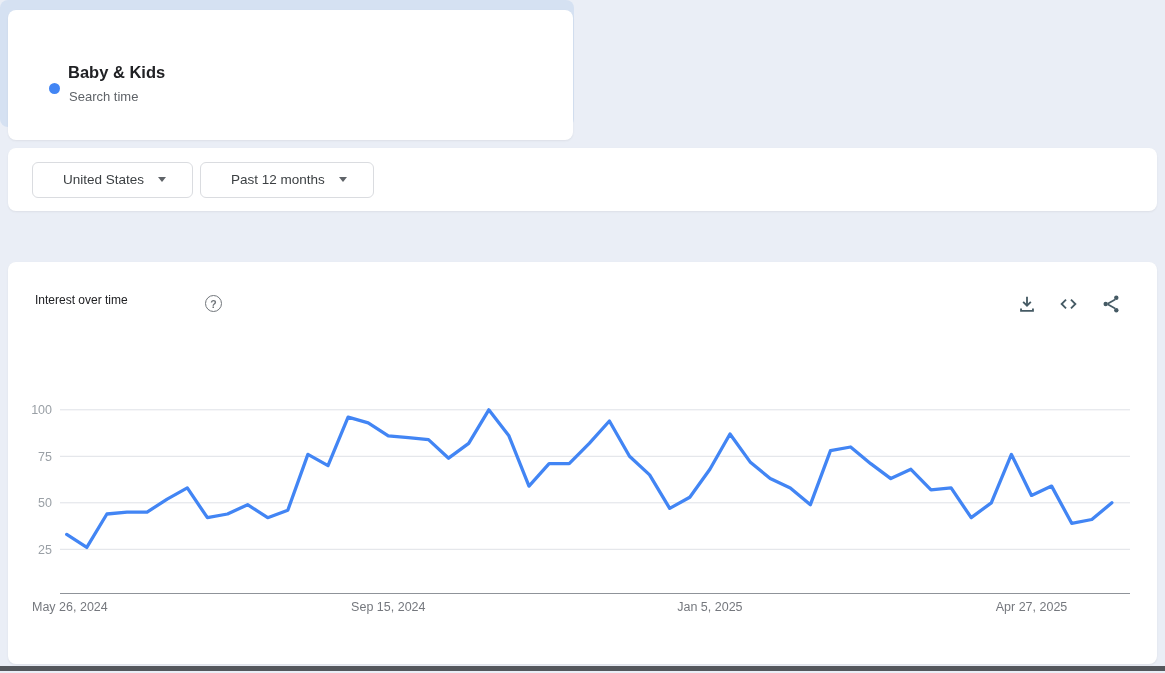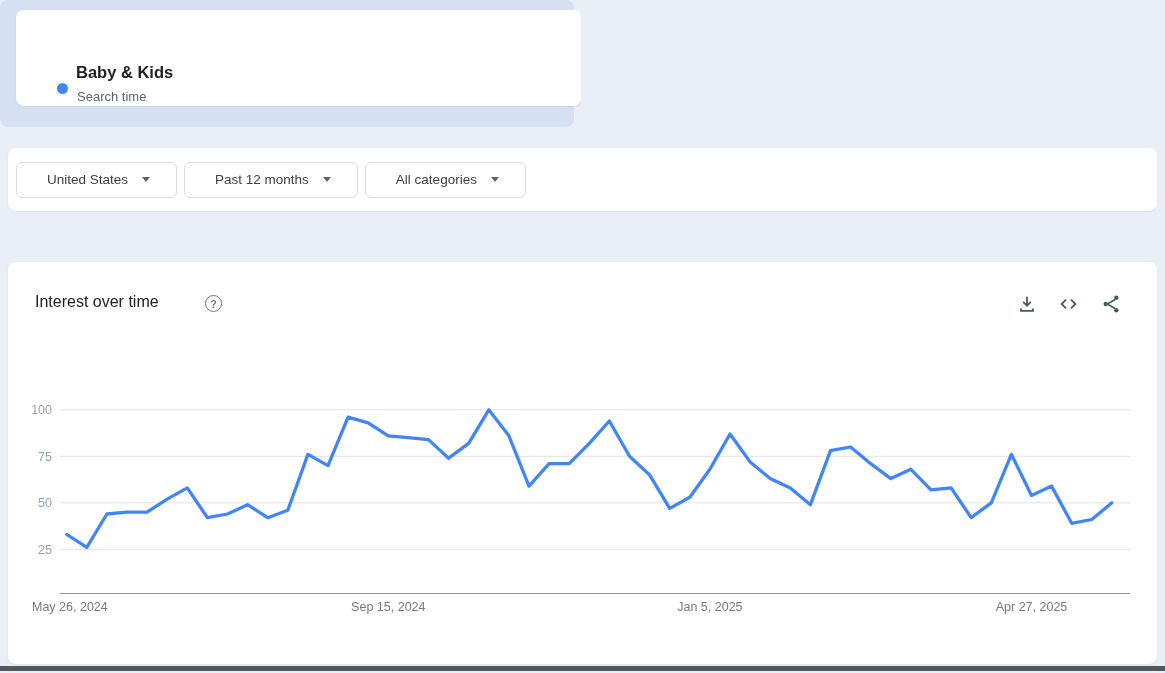--- a/index.html
+++ b/index.html
@@ -7,42 +7,42 @@
   body {
     position:relative;
     font-family:"Liberation Sans", sans-serif;
     background:#eaeef6;
     overflow:hidden;
     color:#202124;
   }
   .card { position:absolute; background:#fff; border-radius:8px; box-shadow:0 1px 2px rgba(60,64,67,.08); }
 
   
-  #term-card { left:16px; top:10px; width:565px; height:96px; }
+  #term-card { left:8px; top:10px; width:565px; height:130px; }
   .term-dot { position:absolute; left:41px; top:73px; width:11px; height:11px; border-radius:50%; }
   .term-title { position:absolute; left:60px; top:53px; font-size:16.5px; font-weight:600; color:#202124; }
   .term-sub { position:absolute; left:61px; top:79px; font-size:13px; color:#5f6368; }
 
   
   #compare-card { left:583px; top:10px; width:574px; height:127px; border-radius:8px;
     display:flex; align-items:center; padding-left:27px; cursor:pointer; }
   .plus-glyph { font-size:26px; font-weight:400; color:#5f6368; line-height:1; }
   .compare-label { margin-left:23px; font-size:19px; color:#5f6368; letter-spacing:.2px; }
 
   
-  #filter-card { left:8px; top:148px; width:1149px; height:63px; display:flex; align-items:center; padding-left:8px; }
+  #filter-card { left:8px; top:148px; width:1149px; height:63px; display:flex; align-items:center; padding-left:24px; }
   .pill { display:inline-flex; align-items:center; justify-content:center; gap:14px;
     height:36px; padding:0 26px 0 30px; margin-right:7px;
     border:1px solid #dadce0; border-radius:6px; background:#fff; cursor:pointer; }
   .pill-label { font-size:13.5px; color:#3c4043; white-space:nowrap; }
   .caret { width:0; height:0; border-left:4.5px solid transparent; border-right:4.5px solid transparent; border-top:5.5px solid #5f6368; }
 
   
   #chart-card { left:8px; top:262px; width:1149px; height:402px; }
-  .chart-title { position:absolute; left:27px; top:31px; font-size:16px; color:#202124; }
+  .chart-title { position:absolute; left:27px; top:31px; font-size:12px; color:#202124; }
   .help-icon { position:absolute; left:197px; top:33px; width:17px; height:17px; border:1.6px solid #70757a;
     border-radius:50%; font-size:10.5px; font-weight:700; color:#70757a; display:flex; align-items:center; justify-content:center; cursor:pointer; }
   .actions { position:absolute; right:34px; top:29px; display:flex; gap:17px; }
   .icon-btn { width:25px; height:25px; background:none; border:none; cursor:pointer; padding:0; display:flex; align-items:center; justify-content:center; }
   .icon-btn svg { display:block; }
 
   #chart-svg { position:absolute; left:0; top:0; }
   .ylab { fill:#9aa0a6; font-size:12.5px; font-family:"Liberation Sans",sans-serif; }
   .xlab { fill:#75787e; font-size:12.5px; font-family:"Liberation Sans",sans-serif; }
 
@@ -62,24 +62,20 @@
   <span class="compare-label">Compare</span>
 </div>
 
 <div class="card" id="filter-card">
   <div class="pill">
     <span class="pill-label">United States</span>
     <span class="caret"></span>
   </div>
   <div class="pill">
     <span class="pill-label">Past 12 months</span>
-    <span class="caret"></span>
-  </div>
-  <div class="pill">
-    <span class="pill-label">All categories</span>
     <span class="caret"></span>
   </div>
 </div>
 
 <div class="card" id="chart-card">
   <div class="chart-title">Interest over time</div>
   <div class="help-icon">
     <span>?</span>
   </div>
   <div class="actions">

